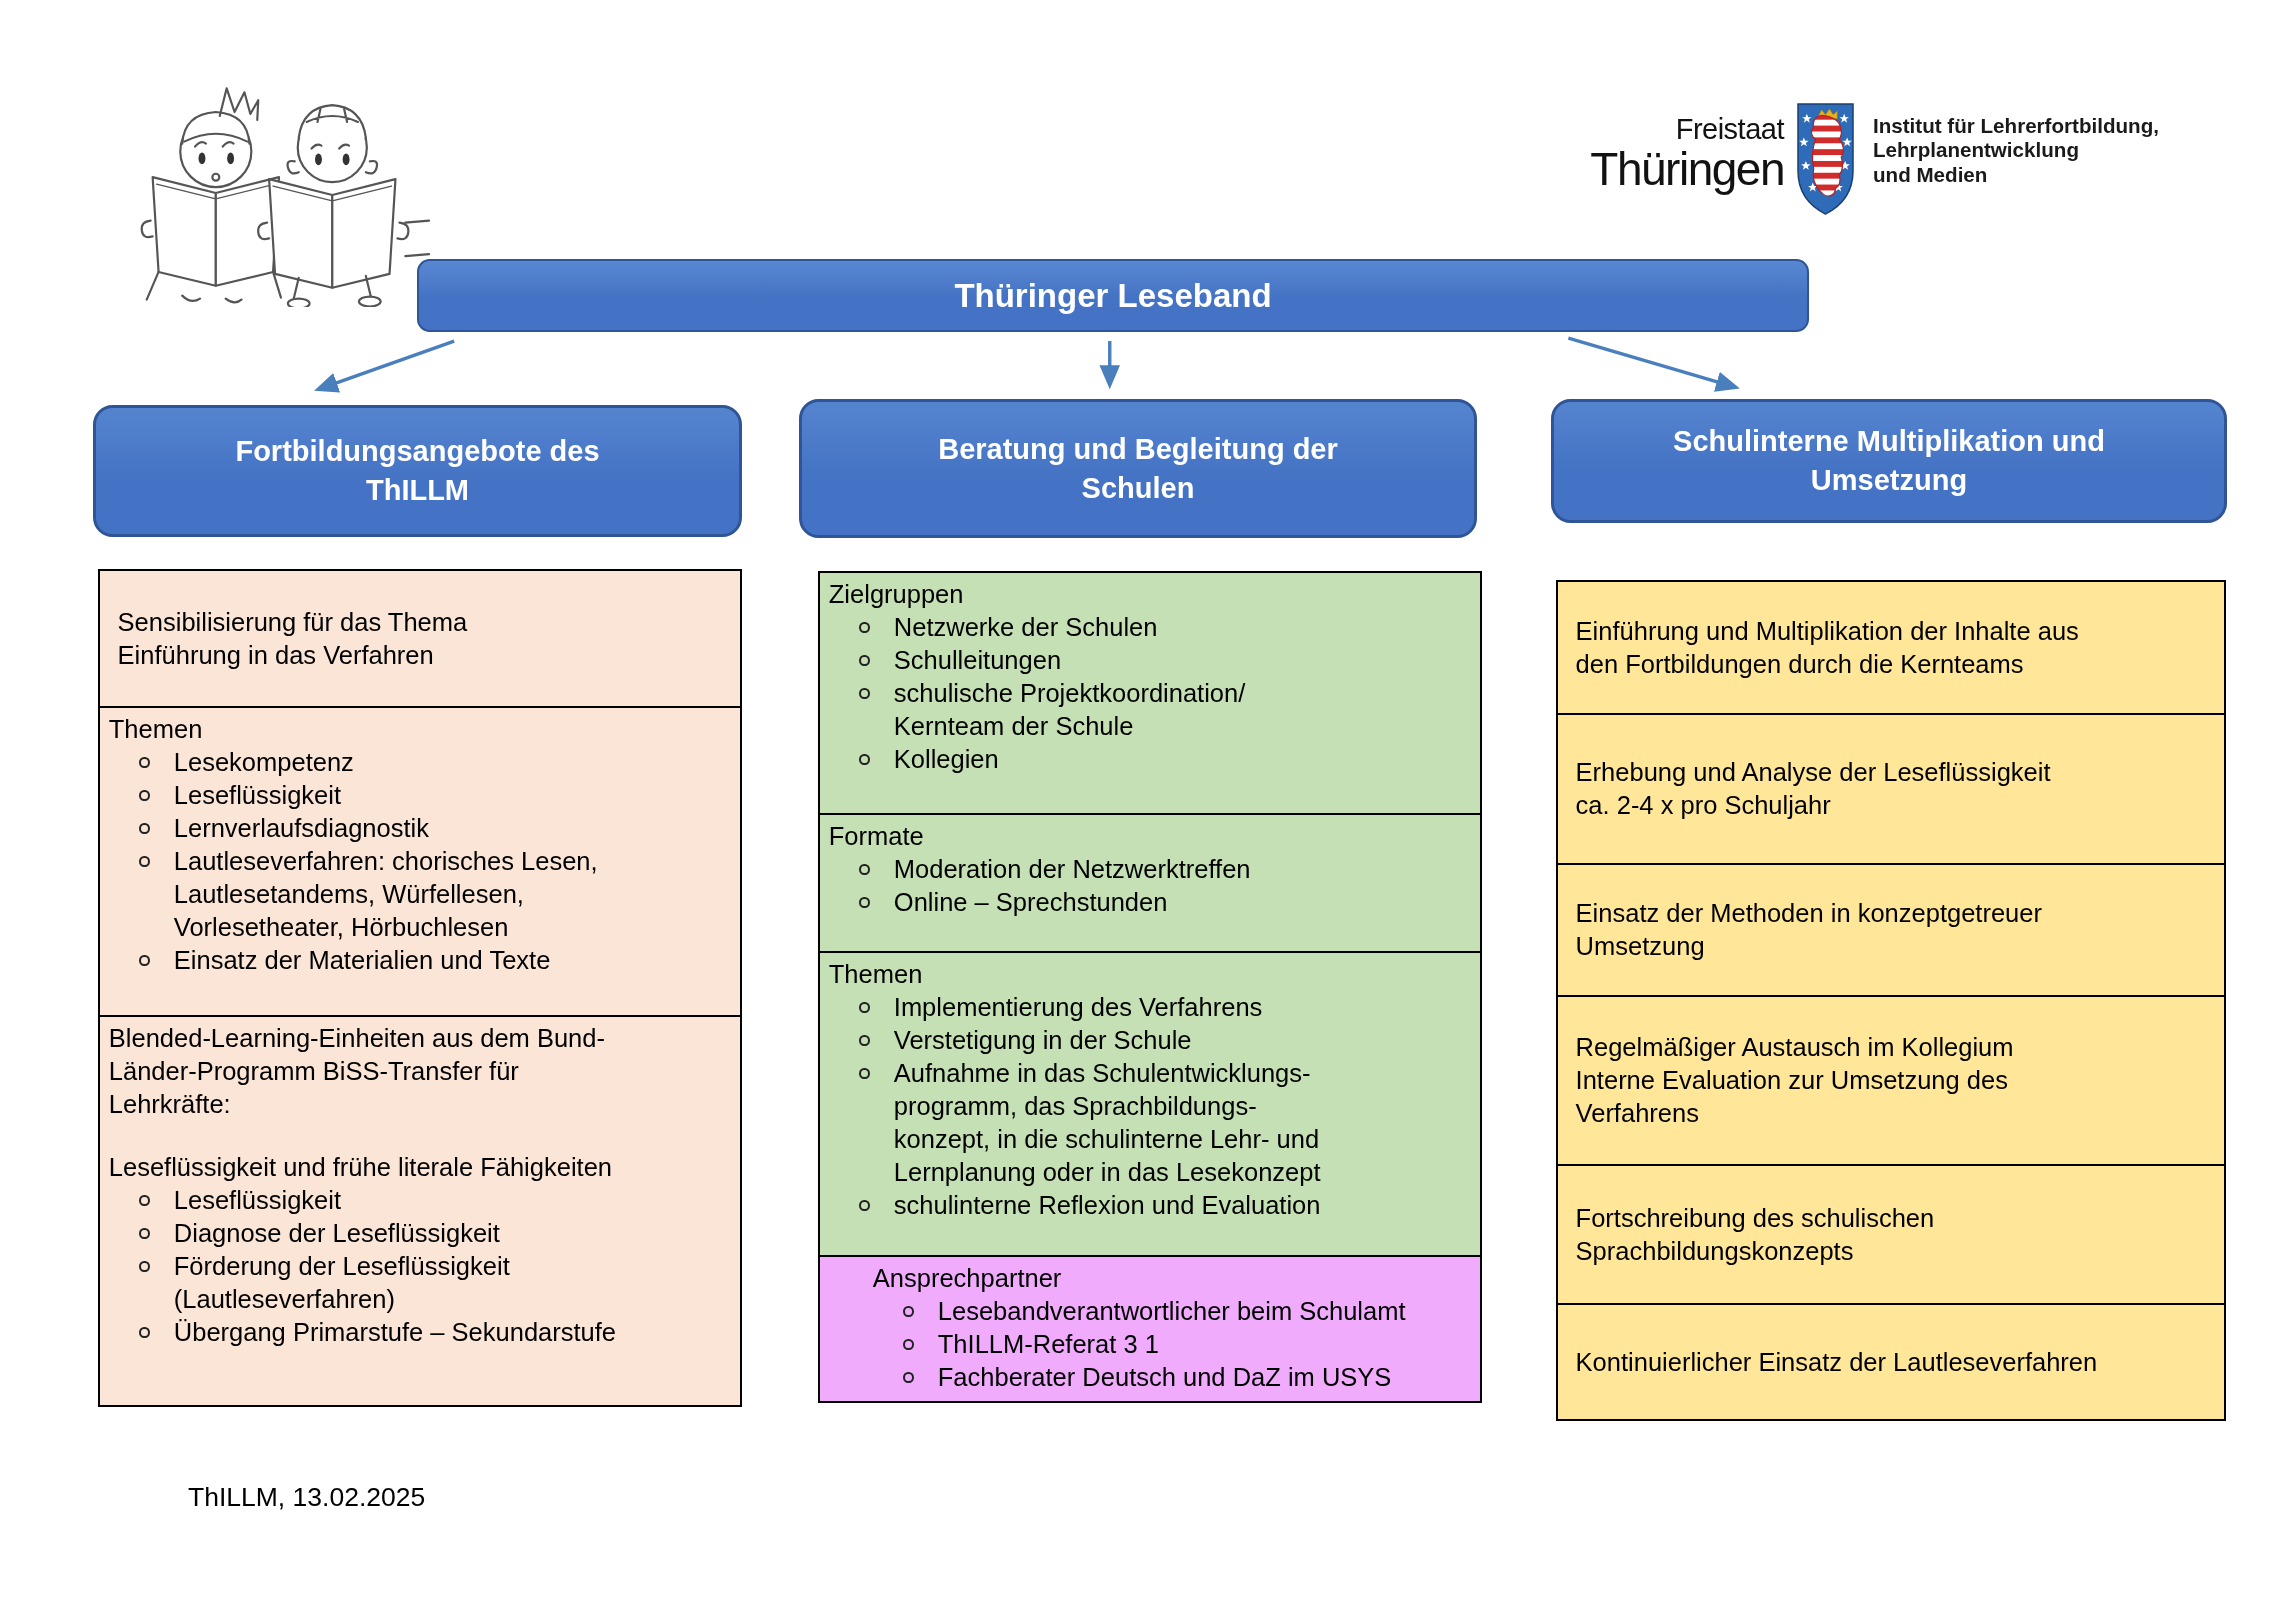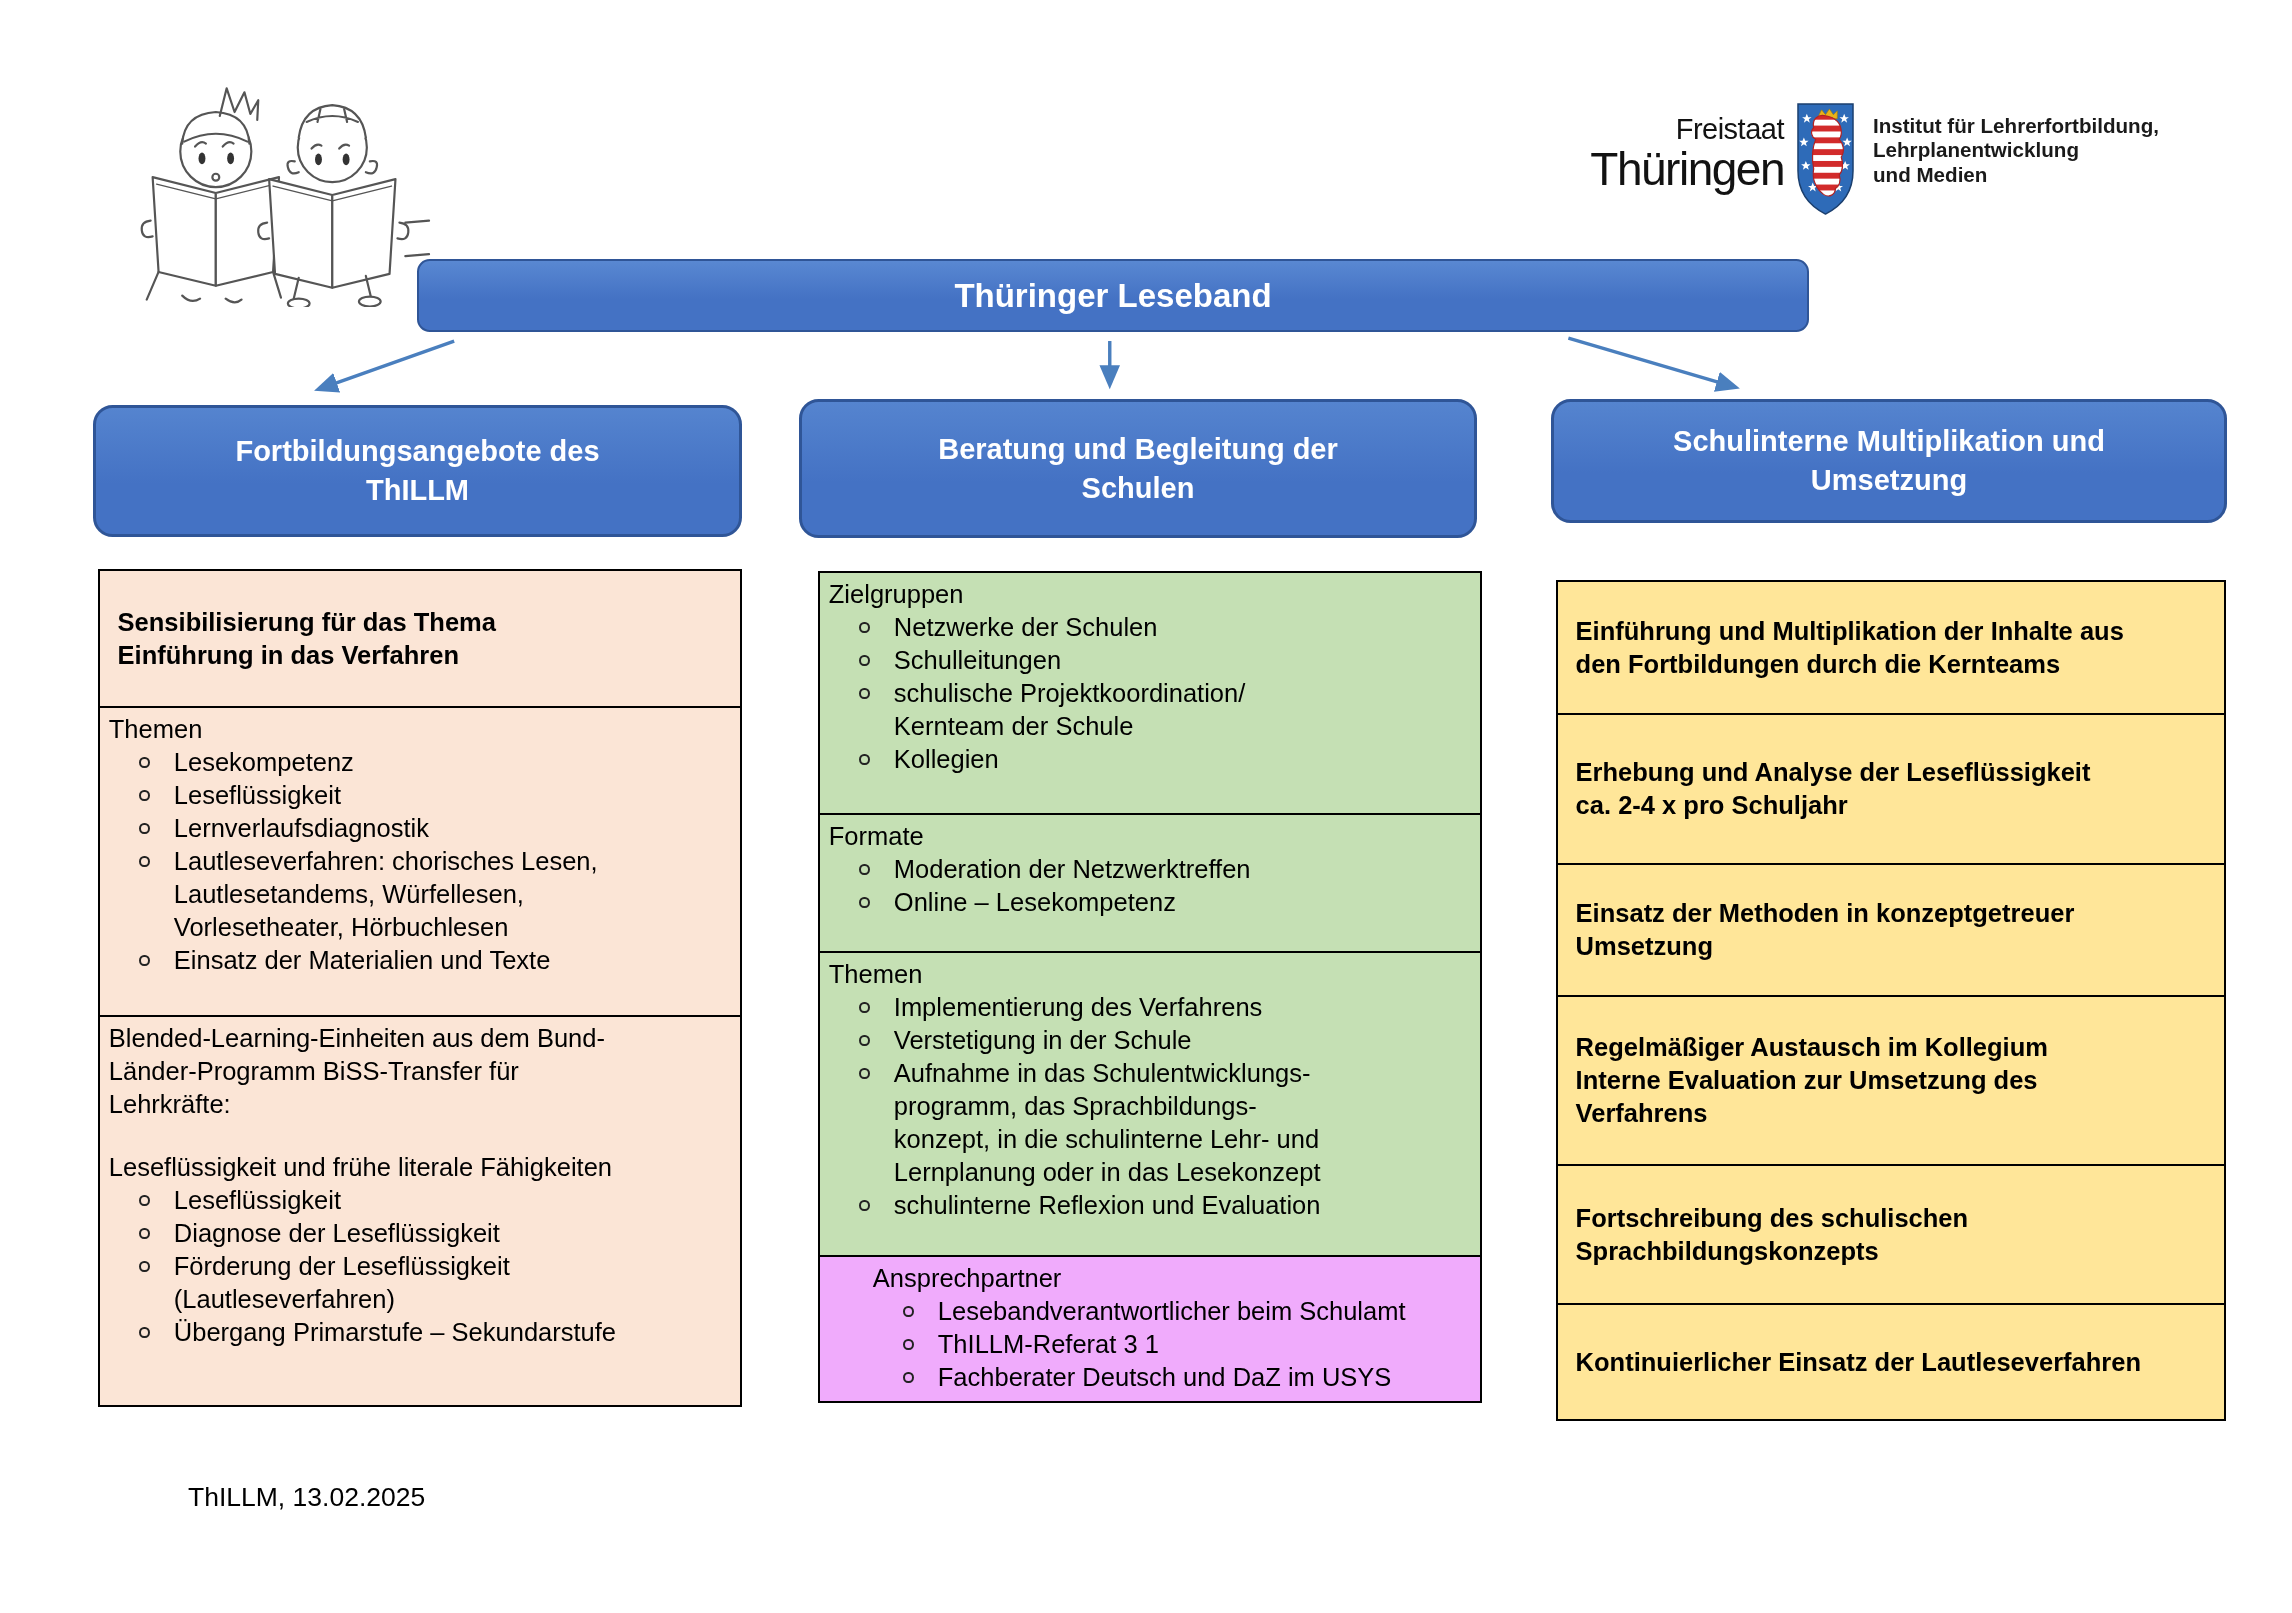--- a/index.html
+++ b/index.html
@@ -32,21 +32,21 @@
            display:flex;flex-direction:column;align-items:center;justify-content:center;text-align:center;}
   #h0{left:93px; top:405px;width:649px;height:132px;}
   #h1{left:799px;top:399px;width:678px;height:139px;}
   #h2{left:1551px;top:399px;width:676px;height:124px;}
 
   
   .col{position:absolute;}
   .box{box-sizing:border-box;border:2px solid #000;margin-top:-2px;}
   .box:first-child{margin-top:0;}
   .box-inner{padding:4.9px 11.8px 3.9px 8.8px;}
-  .vcenter{display:flex;align-items:center;font-weight:bold;}
+  .vcenter{display:flex;align-items:center;}
   .vcenter > .box-inner{padding:0 17.6px;width:100%;}
   .para,.bullet{font-size:25.5px;line-height:33px;}
   .bullet{position:relative;padding-left:65px;}
   .marker{position:absolute;left:30px;top:10.8px;width:10.8px;height:11.8px;
           border:2px solid #222;border-radius:50%;box-sizing:border-box;}
   .gap{height:30px;}
 
   
   .footer{position:absolute;left:152px;top:1482px;font-size:26.5px;color:#000000;margin-left:36px;}
 </style>
@@ -291,21 +291,21 @@
           </div>
           <div class="bullet">
             <span class="marker"></span>
             <div>
               <div class="tline">Moderation der Netzwerktreffen</div>
             </div>
           </div>
           <div class="bullet">
             <span class="marker"></span>
             <div>
-              <div class="tline">Online – Lesekompetenz</div>
+              <div class="tline">Online – Sprechstunden</div>
             </div>
           </div>
         </div>
       </div>
       <div class="box" style="height: 306px; background: rgb(197, 224, 180);">
         <div class="box-inner">
           <div class="para">
             <div>
               <div class="tline">Themen</div>
             </div>

